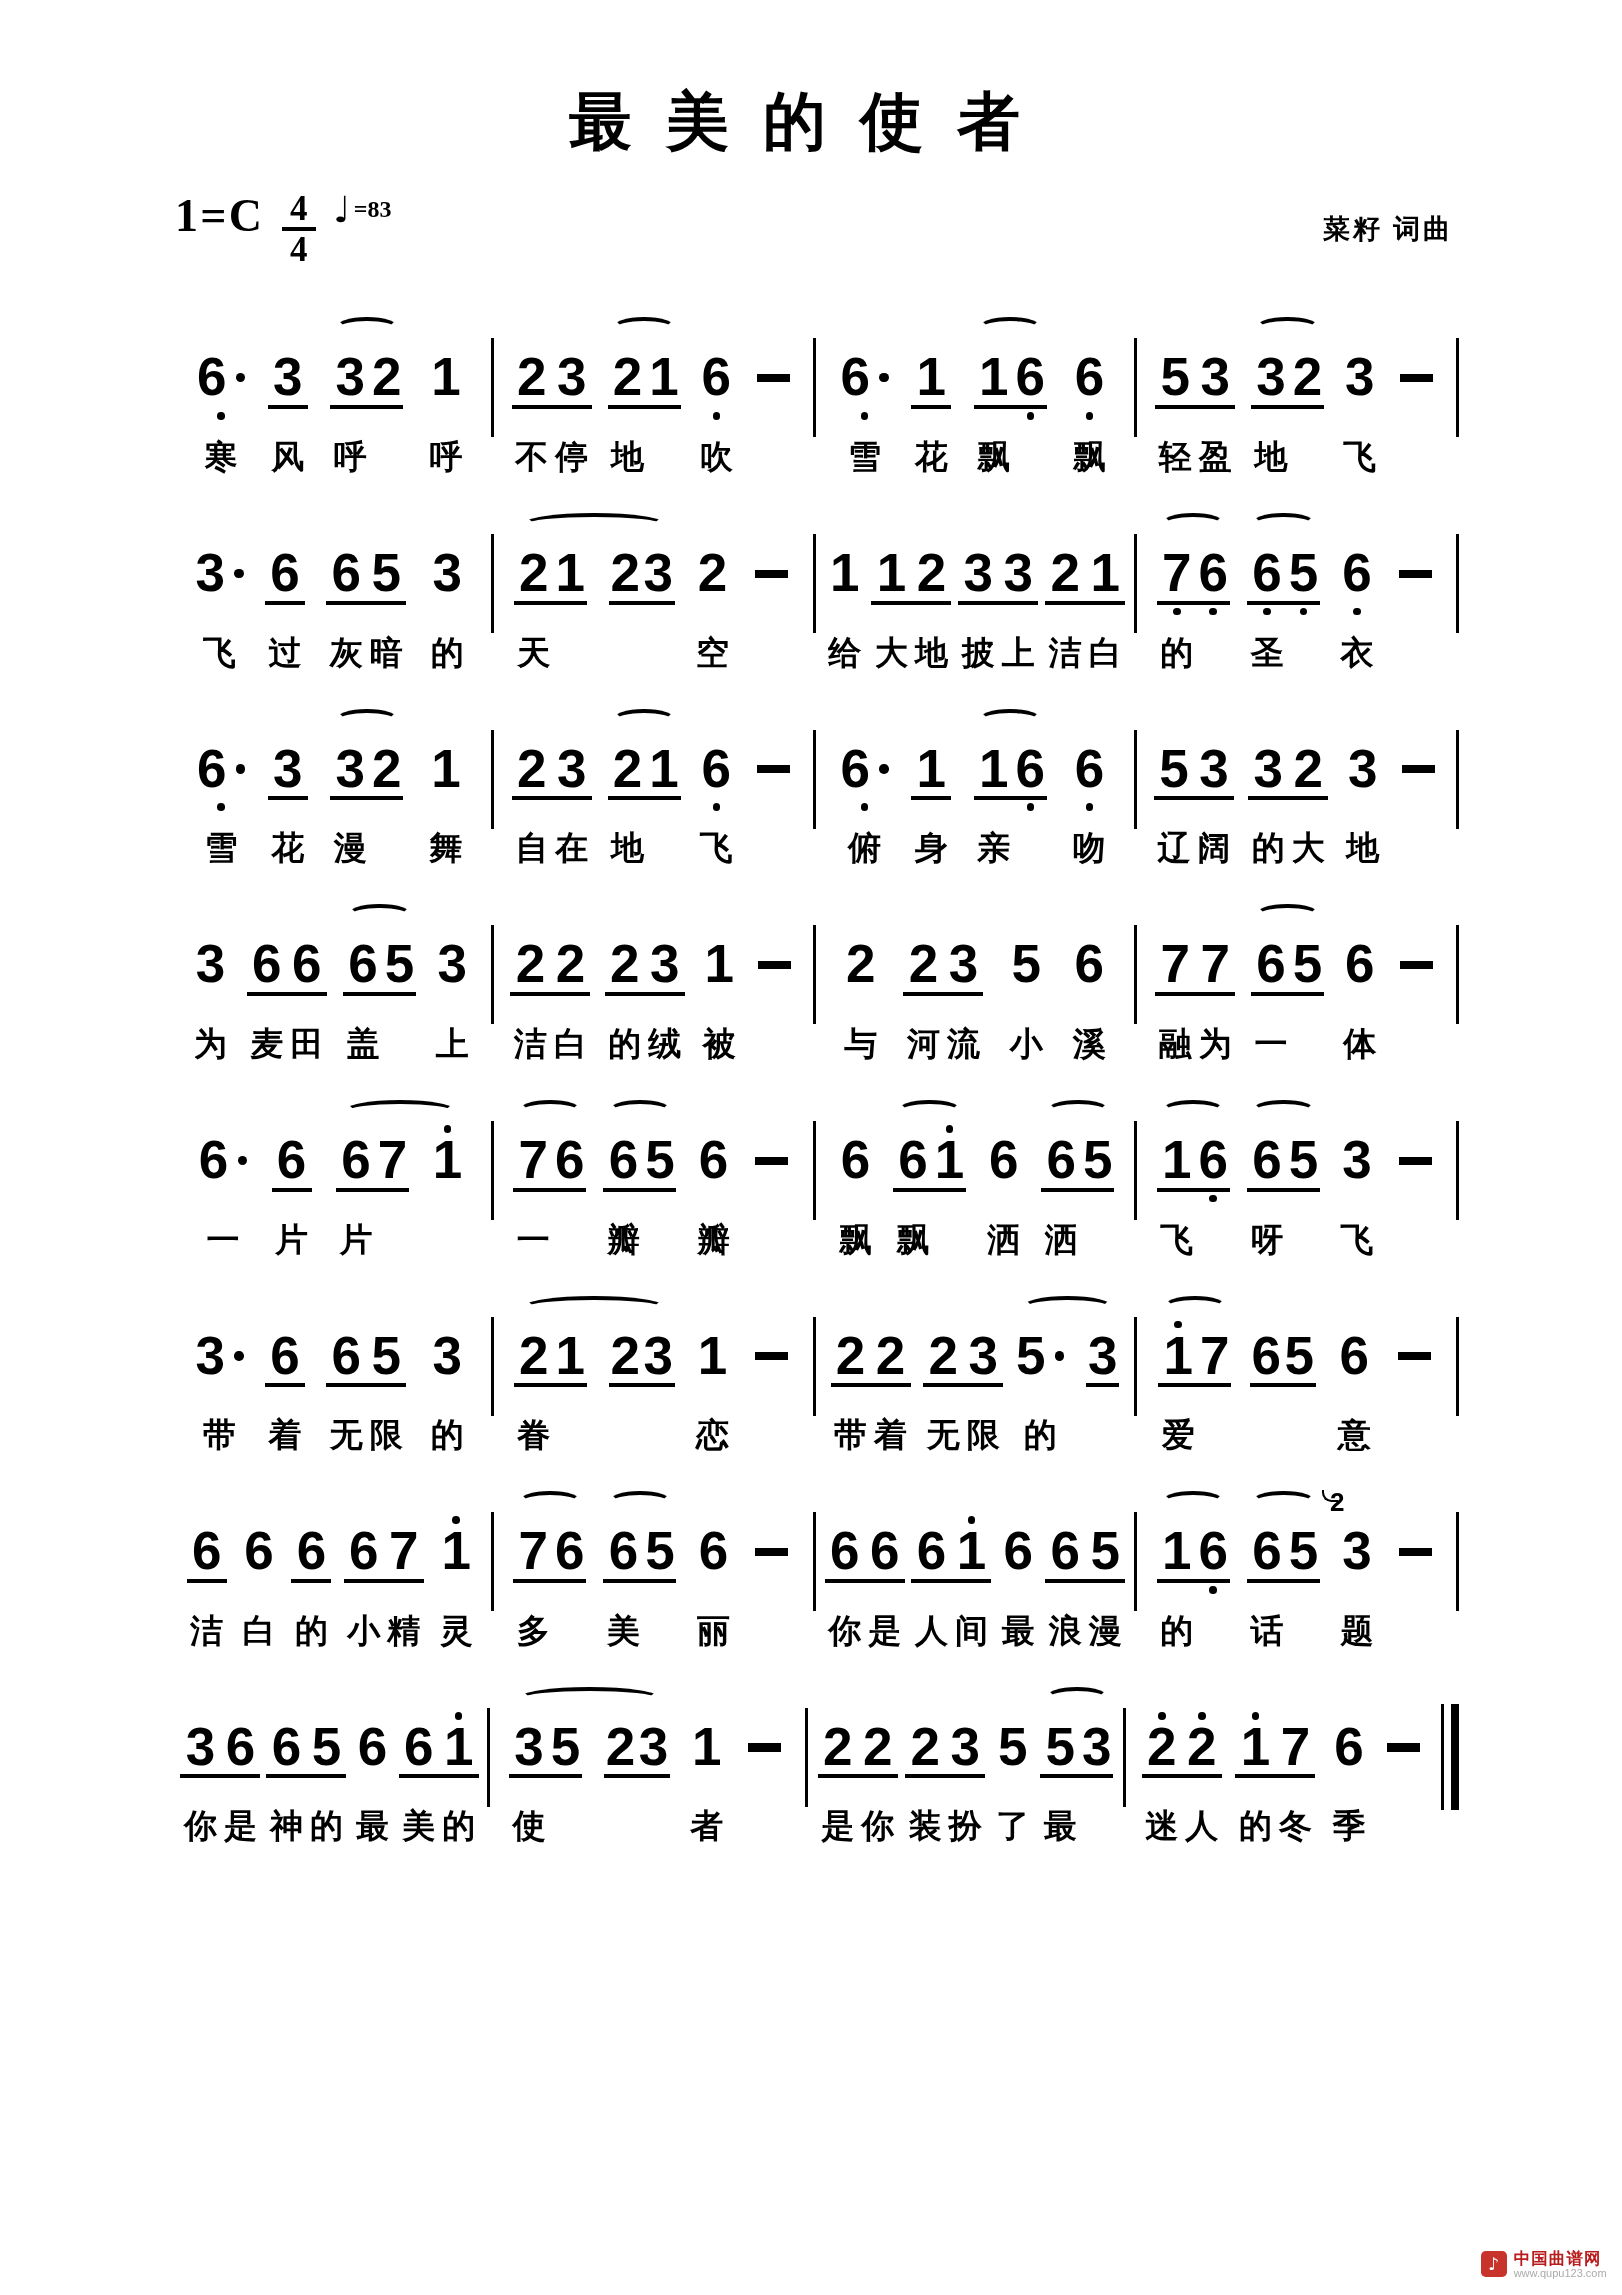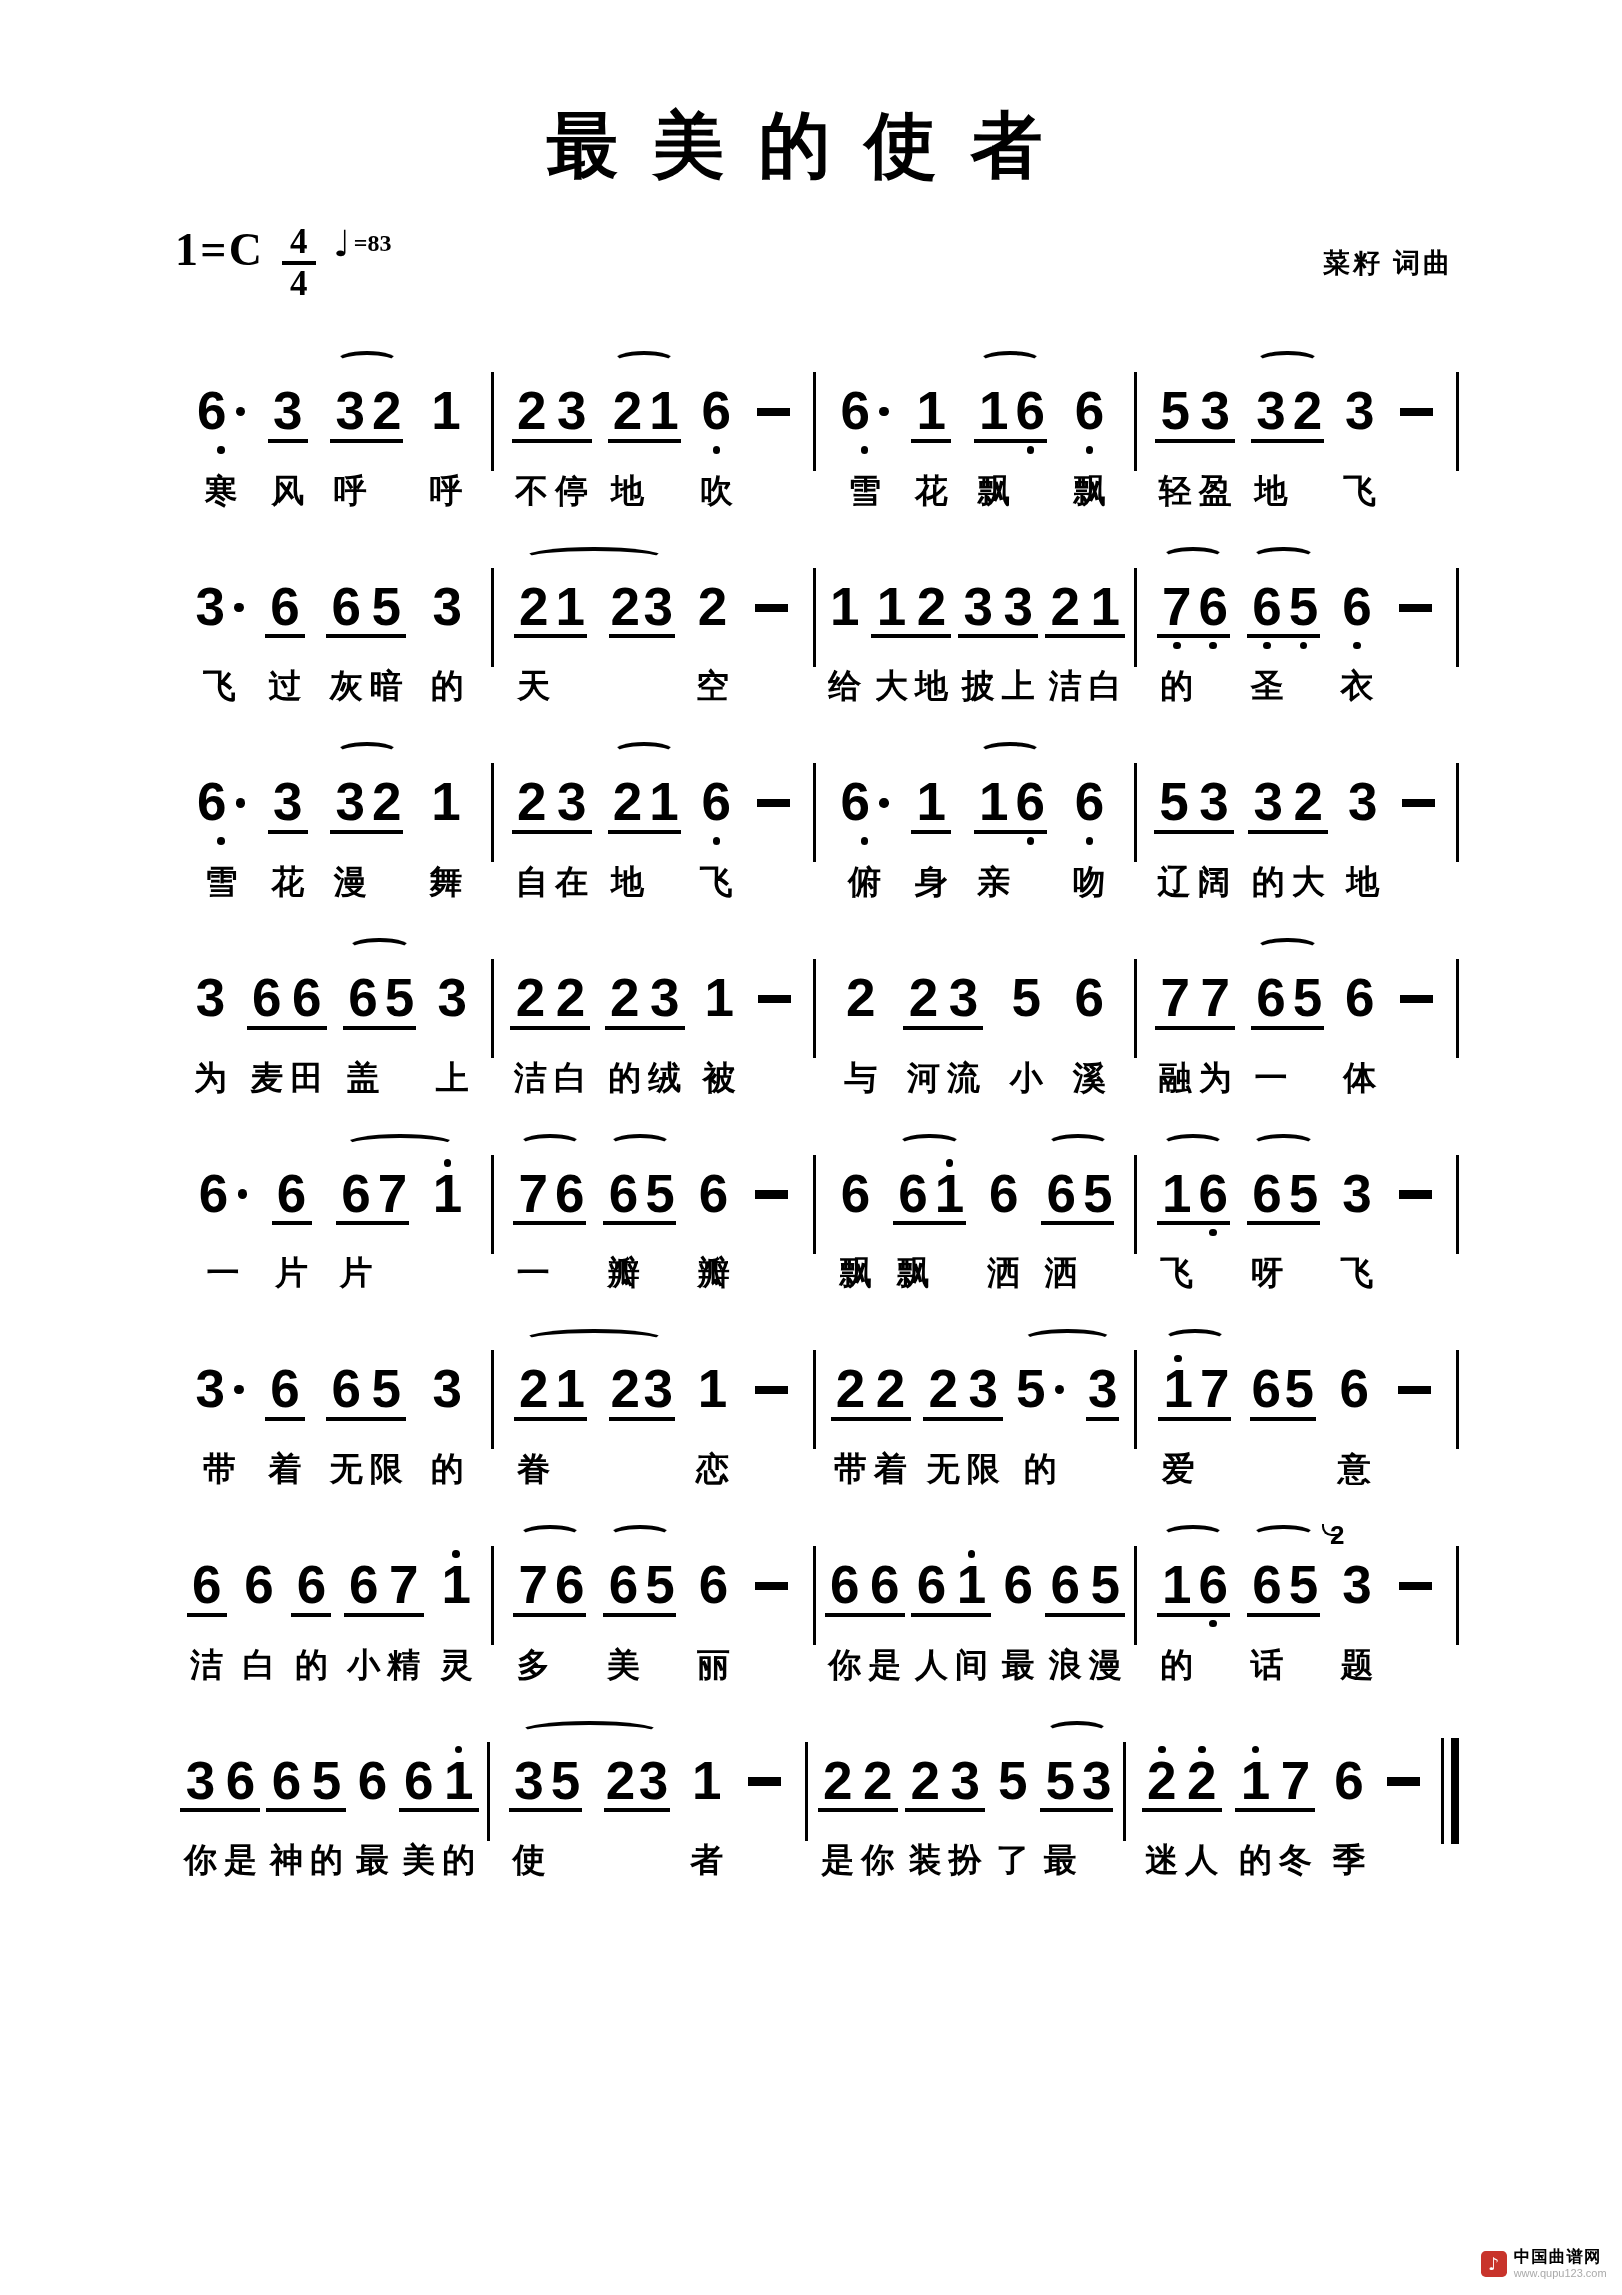--- a/index.html
+++ b/index.html
@@ -3,23 +3,23 @@
 <meta charset="utf-8">
 <style>
   html,body { margin:0; padding:0; background:#888; }
   .page {
     width:1623px; height:2295px; background:#ffffff; margin:0 auto;
     position:relative; font-family:"Liberation Sans", sans-serif; color:#000;
     overflow:hidden;
   }
   
   .title {
-    padding-top:112px; text-align:center;
-    font-family:Liberation Mono, monospace; font-weight:bold;
-    font-size:72px; letter-spacing:34px; line-height:1.1;
+    padding-top:88px; text-align:center;
+    font-family:Liberation Serif, serif; font-weight:bold;
+    font-size:63px; letter-spacing:34px; line-height:1.1;
   }
   .meta {
     margin:32px 170px 0 175px; display:flex; justify-content:space-between;
     align-items:center; height:79px;
   }
   .keysig { display:flex; align-items:flex-start; gap:17.5px; font-family:"Liberation Serif", serif; }
   .keytxt { font-size:46px; font-weight:600; letter-spacing:2.3px; }
   .frac { display:inline-flex; flex-direction:column; align-items:center; line-height:1; font-weight:bold; }
   .frac .fr-n, .frac .fr-d { font-size:35px; padding:1.2px 5.8px; }
   .frac .fr-bar { width:34px; height:4.1px; background:#000; }
@@ -57,21 +57,21 @@
   .dashbar { width:33px; height:8.2px; background:#000; margin:20px 4.7px 17.5px; }
   .ly { height:43px; margin-top:14px; font-size:33px; font-weight:600; white-space:nowrap; line-height:1.2; }
   .grace { position:absolute; top:-24.6px; left:-7px; font-size:26px; font-weight:bold; line-height:1; }
   .gracehook { position:absolute; top:1.2px; left:-8.2px; width:14px; height:10.5px;
     border-left:2.9px solid #000; border-bottom:2.9px solid #000; border-radius:0 0 0 9.4px; }
   
   .wm { position:absolute; right:16.4px; bottom:15px; display:flex; align-items:center; gap:7px; }
   .wm-icon { width:26px; height:26px; background:#c8342b; color:#fff; border-radius:4.7px;
     display:flex; align-items:center; justify-content:center; font-size:17.5px; font-family:"DejaVu Sans",sans-serif; }
   .wm-col { display:flex; flex-direction:column; line-height:1.15; }
-  .wm-site { font-size:16.4px; color:#000000; font-weight:bold; letter-spacing:1.2px;font-family:Liberation Mono, monospace; }
+  .wm-site { font-size:16.4px; color:#b91c1c; font-weight:bold; letter-spacing:1.2px; }
   .wm-url { font-size:11px; color:#aaa; }
 </style>
 </head>
 <body>
 
 <div class="page">
   <div class="title">最美的使者</div>
 
   <div class="meta">
     <div class="keysig">

